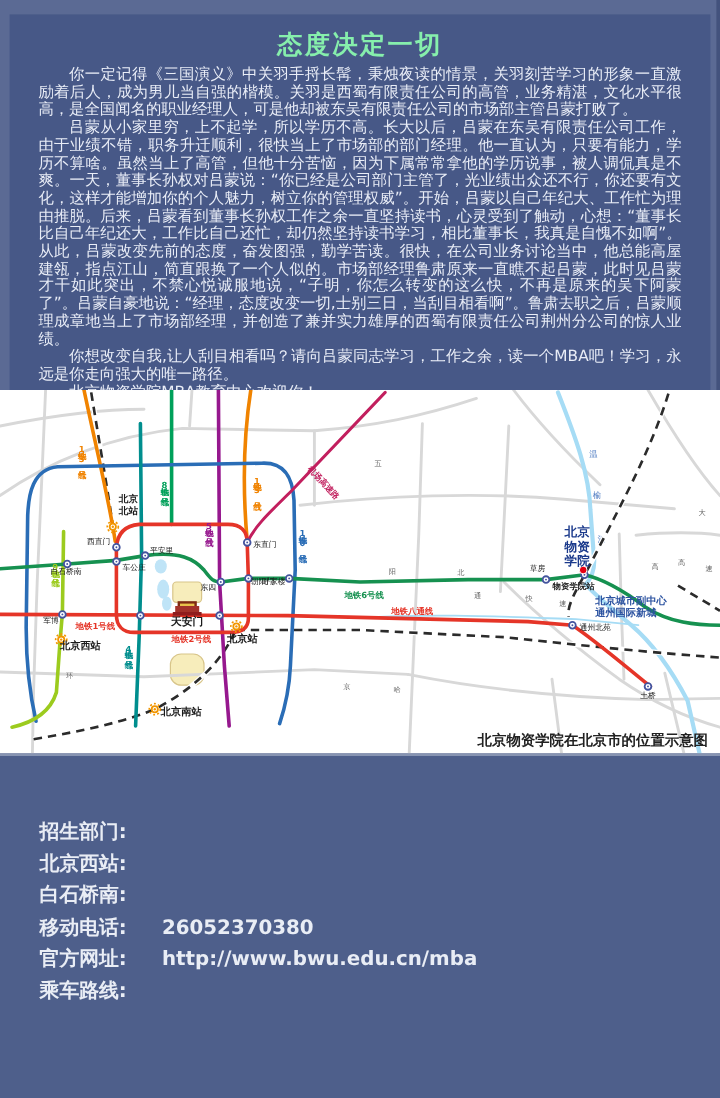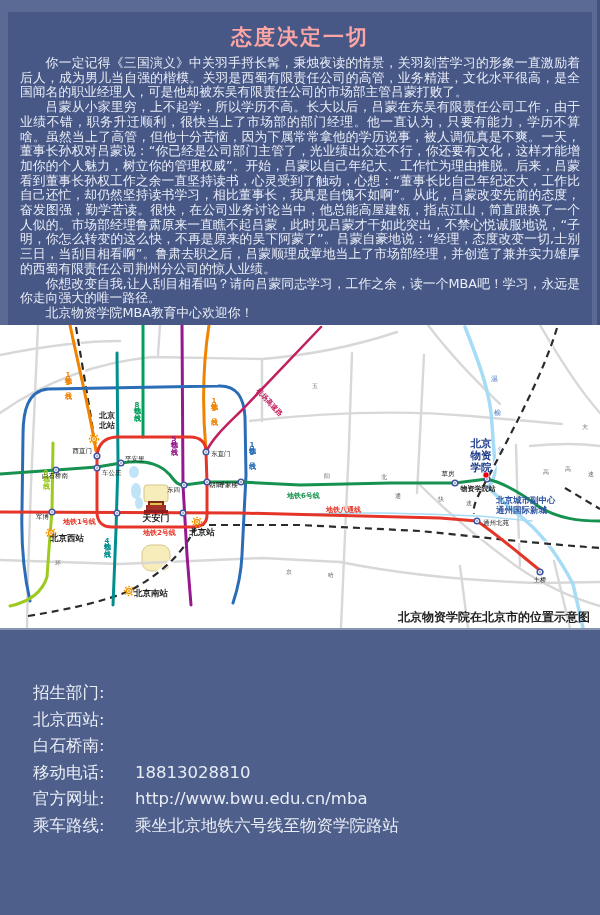--- a/index.html
+++ b/index.html
@@ -8,34 +8,34 @@
     background:#5b6a94;
     font-family:"DejaVu Sans","Liberation Sans",sans-serif;
   }
   .page-edge{position:absolute;right:0;top:0;width:3px;height:100%;background:#43527d;}
   .text-panel{
     position:absolute;left:8px;top:12px;width:584px;height:313px;
     background:#475887;color:#eef2f9;box-sizing:border-box;
   }
   .panel-title{
     margin:11px 0 5px 0;text-align:center;font-size:21px;font-weight:bold;
-    letter-spacing:2px;color:#fca5a5;font-family:Liberation Mono, monospace;
-  }
-  .body-text{padding:0 12px;}
+    letter-spacing:2px;color:#86efac;font-family:Liberation Mono, monospace;
+  }
+  .body-text{padding:0 24px;}
   .body-text p{
     margin:0;font-size:12.8px;line-height:14.7px;text-align:justify;
     text-indent:2em;color:#e9edf7;
   }
   .map-wrap{
     position:absolute;left:0;top:325px;width:600px;height:303px;background:#ffffff;
   }
   .map-wrap svg{display:block;}
   .bottom-section{
     position:absolute;left:0;top:628px;width:600px;height:287px;
-    background:#4e5f8b;border-top:2px solid #8794b2;box-sizing:border-box;
+    background:#4e5f8b;border-top:2px solid #8794b2;box-sizing:border-box;font-weight:bold;
   }
   .contact{padding:54px 0 0 33px;}
   .contact-row{display:flex;margin-bottom:9px;font-size:16.5px;line-height:17.5px;color:#e9edf5;}
   .contact-row .c-label{width:88px;flex:0 0 88px;}
   .contact-row .c-value{padding-left:14px;}
 </style>
 </head>
 <body>
 
 <div class="page-edge"></div>
@@ -224,24 +224,23 @@
         <span class="c-label">招生部门:</span>
       </div>
       <div class="contact-row">
         <span class="c-label">北京西站:</span>
       </div>
       <div class="contact-row">
         <span class="c-label">白石桥南:</span>
       </div>
       <div class="contact-row">
         <span class="c-label">移动电话:</span>
-        <span class="c-value">18813028810</span>
+        <span class="c-value">26052370380</span>
       </div>
       <div class="contact-row">
         <span class="c-label">官方网址:</span>
         <span class="c-value">http://www.bwu.edu.cn/mba</span>
       </div>
       <div class="contact-row">
         <span class="c-label">乘车路线:</span>
-        <span class="c-value">乘坐北京地铁六号线至物资学院路站</span>
       </div>
     </div>
 </div>
 
 </body></html>

